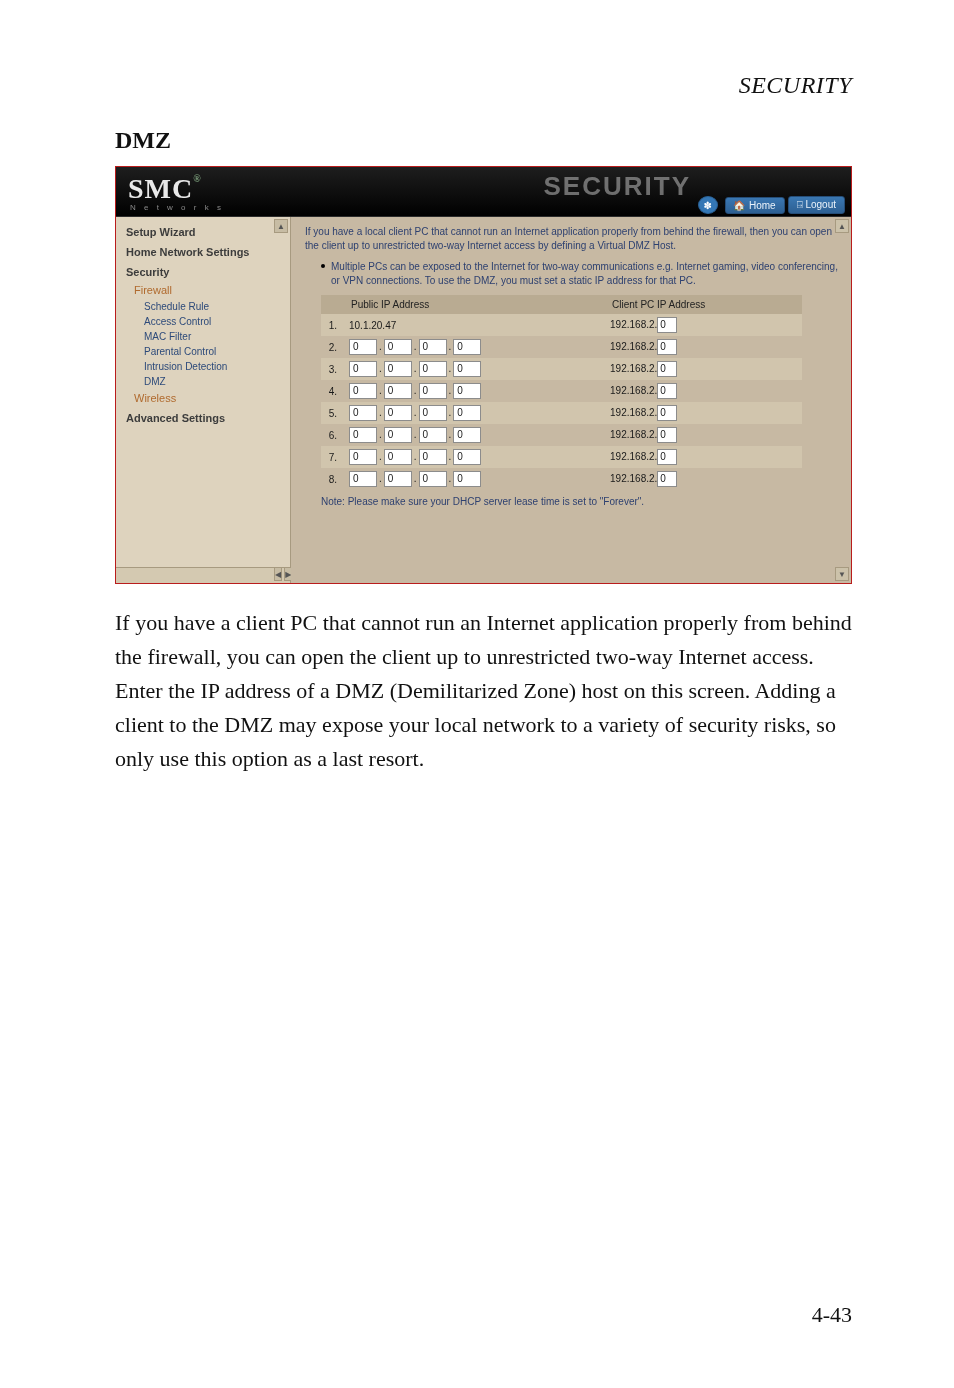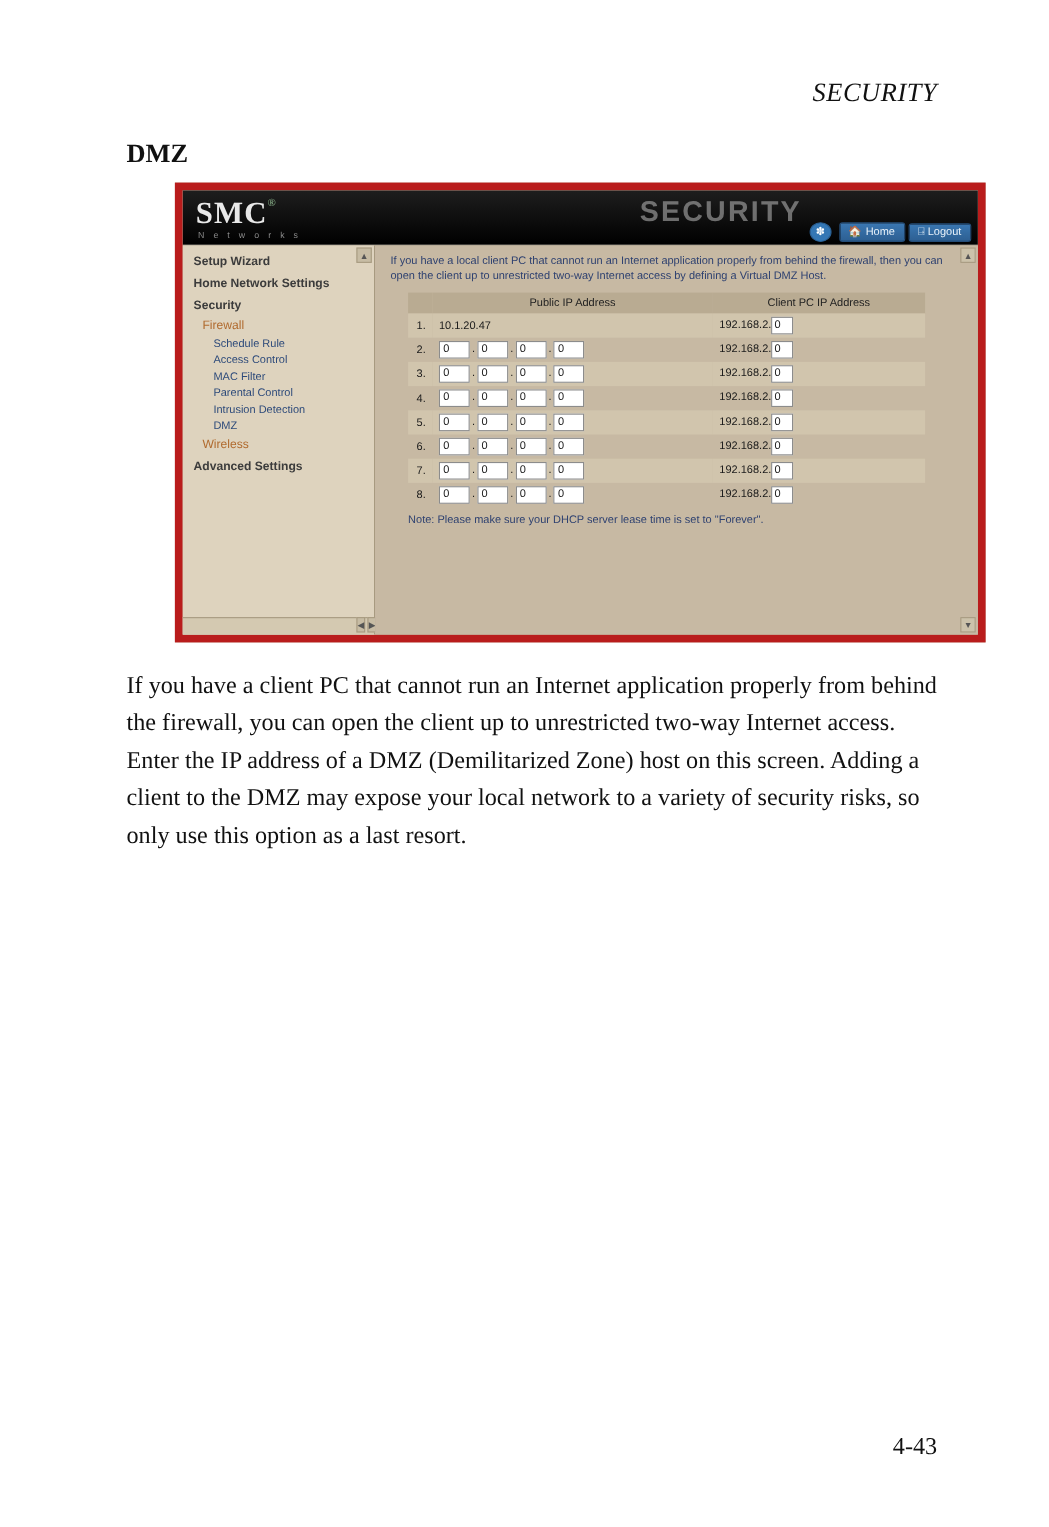--- a/index.html
+++ b/index.html
@@ -2,21 +2,21 @@
 <html><head>
 <meta charset="utf-8">
 <style>
   * { box-sizing: border-box; margin: 0; padding: 0; }
   html, body { width: 954px; height: 1388px; background: #fff; font-family: Georgia, 'Times New Roman', serif; color: #111; }
   .page { width: 942px; height: 1388px; padding: 72px 90px 60px 115px; position: relative; }
   .running-head { text-align: right; font-style: italic; font-variant: small-caps; font-size: 24px; letter-spacing: 0.5px; margin-bottom: 28px; }
   .section-title { font-weight: bold; font-size: 24px; margin-bottom: 12px; }
 
   
-  .shot { border: 7px solid #b91c1c; width: 100%; height: 418px; background: #c7b9a3; position: relative; font-family: Verdana, Arial, sans-serif; font-size: 11px; color: #333; overflow: hidden; margin-left: 44px; }
+  .shot { border: 1px solid #b91c1c; width: 100%; height: 418px; background: #c7b9a3; position: relative; font-family: Verdana, Arial, sans-serif; font-size: 11px; color: #333; overflow: hidden; }
 
   
   .banner { height: 50px; background: linear-gradient(#1e1e1e, #000); position: relative; border-bottom: 1px solid #2b2b2b; }
   .brand-logo { position: absolute; left: 12px; top: 6px; color: #e9e9e9; font-family: 'Times New Roman', serif; font-weight: bold; font-size: 28px; letter-spacing: 1px; }
   .brand-logo .reg { font-size: 10px; vertical-align: top; color: #7fa37f; }
   .brand-sub { position: absolute; left: 14px; top: 36px; color: #8a8a8a; font-size: 8px; letter-spacing: 3px; }
   .brand-word { position: absolute; right: 160px; top: 4px; font-family: Arial, sans-serif; font-weight: bold; font-size: 26px; color: #bcbcbc; letter-spacing: 2px; opacity: 0.55; }
   .topbar { position: absolute; right: 6px; bottom: 2px; display: flex; gap: 0; align-items: center; }
   .top-icon { width: 20px; height: 18px; background: #3477b5; border: 1px solid #2a5f92; border-radius: 50%; display: inline-flex; align-items: center; justify-content: center; color: #fff; font-size: 10px; margin-right: 4px; }
   .top-btn { background: linear-gradient(#3a77b2,#2d5f92); color: #e9f2fa; padding: 2px 8px; font-size: 10px; border: 1px solid #254d78; border-radius: 3px; margin-left: 3px; }
@@ -40,21 +40,21 @@
   .pane-title { font-weight: bold; font-size: 12px; color:#1a1a1a; margin-bottom: 8px; }
   .pane-intro { color:#2e4170; font-size:10px; line-height: 1.35; margin-bottom: 8px; }
   .radio-row { display:flex; align-items:center; gap:10px; margin: 4px 0 8px 16px; color:#1a1a1a; font-size:10px; }
   .radio-row .bullet { width:4px;height:4px;background:#000;border-radius:50%; margin-right:2px; }
   .radio { width:10px;height:10px;border:1px solid #555;border-radius:50%;display:inline-flex;align-items:center;justify-content:center; background:#eee; }
   .radio.checked::after { content:""; width:4px;height:4px;background:#000;border-radius:50%; }
   .note-line { display:flex; gap:6px; margin-left:16px; color:#2e4170; font-size:10px; line-height:1.35; margin-bottom:8px; }
   .note-line .bullet { flex:0 0 4px; width:4px;height:4px;background:#000;border-radius:50%; margin-top:4px; }
 
   table.dmz { width: 90%; border-collapse: collapse; font-size: 10px; color:#1a1a1a; margin-left: 16px; }
-  table.dmz th { background:#b9ab92; text-align:center; padding:4px 8px; font-weight:normal; color:#222; font-size:10px; }
+  table.dmz th { background:#b9ab92; text-align:left; padding:4px 8px; font-weight:normal; color:#222; font-size:10px; }
   table.dmz td { padding:3px 6px; }
   table.dmz tr.alt { background:#d1c5ad; }
   .idx { width:22px; text-align:right; padding-right:3px; }
   .oct { width:28px; height:16px; border:1px solid #8c8c8c; background:#fff; display:inline-block; text-align:left; padding:0 3px; font-size:10px; line-height:14px; }
   .dot { margin: 0 2px; }
   .clientcell { white-space:nowrap; }
   .last-oct { width:20px; height:16px; border:1px solid #8c8c8c; background:#fff; display:inline-block; padding:0 2px; font-size:10px; line-height:14px; }
 
   .footnote { margin-top:6px; margin-left:16px; color:#2e4170; font-size:10px; }
 
@@ -103,20 +103,24 @@
             <span>▶</span>
           </div>
       </div>
     </div>
 
     <div class="main">
       <div class="scroll-up2">▲</div>
       <div class="pane-intro">If you have a local client PC that cannot run an Internet application properly from behind the firewall, then you can open the client up to unrestricted two-way Internet access by defining a Virtual DMZ Host.</div>
 
 
+      <div class="note-line">
+        <span class="bullet"></span>
+        <span>Multiple PCs can be exposed to the Internet for two-way communications e.g. Internet gaming, video conferencing, or VPN connections.  To use the DMZ, you must set a static IP address for that PC.</span>
+      </div>
 
       <table class="dmz">
         <thead>
           <tr>
             <th class="idx"></th>
             <th>Public IP Address</th>
             <th>Client PC IP Address</th>
           </tr>
         </thead>
         <tbody id="dmz-body">

